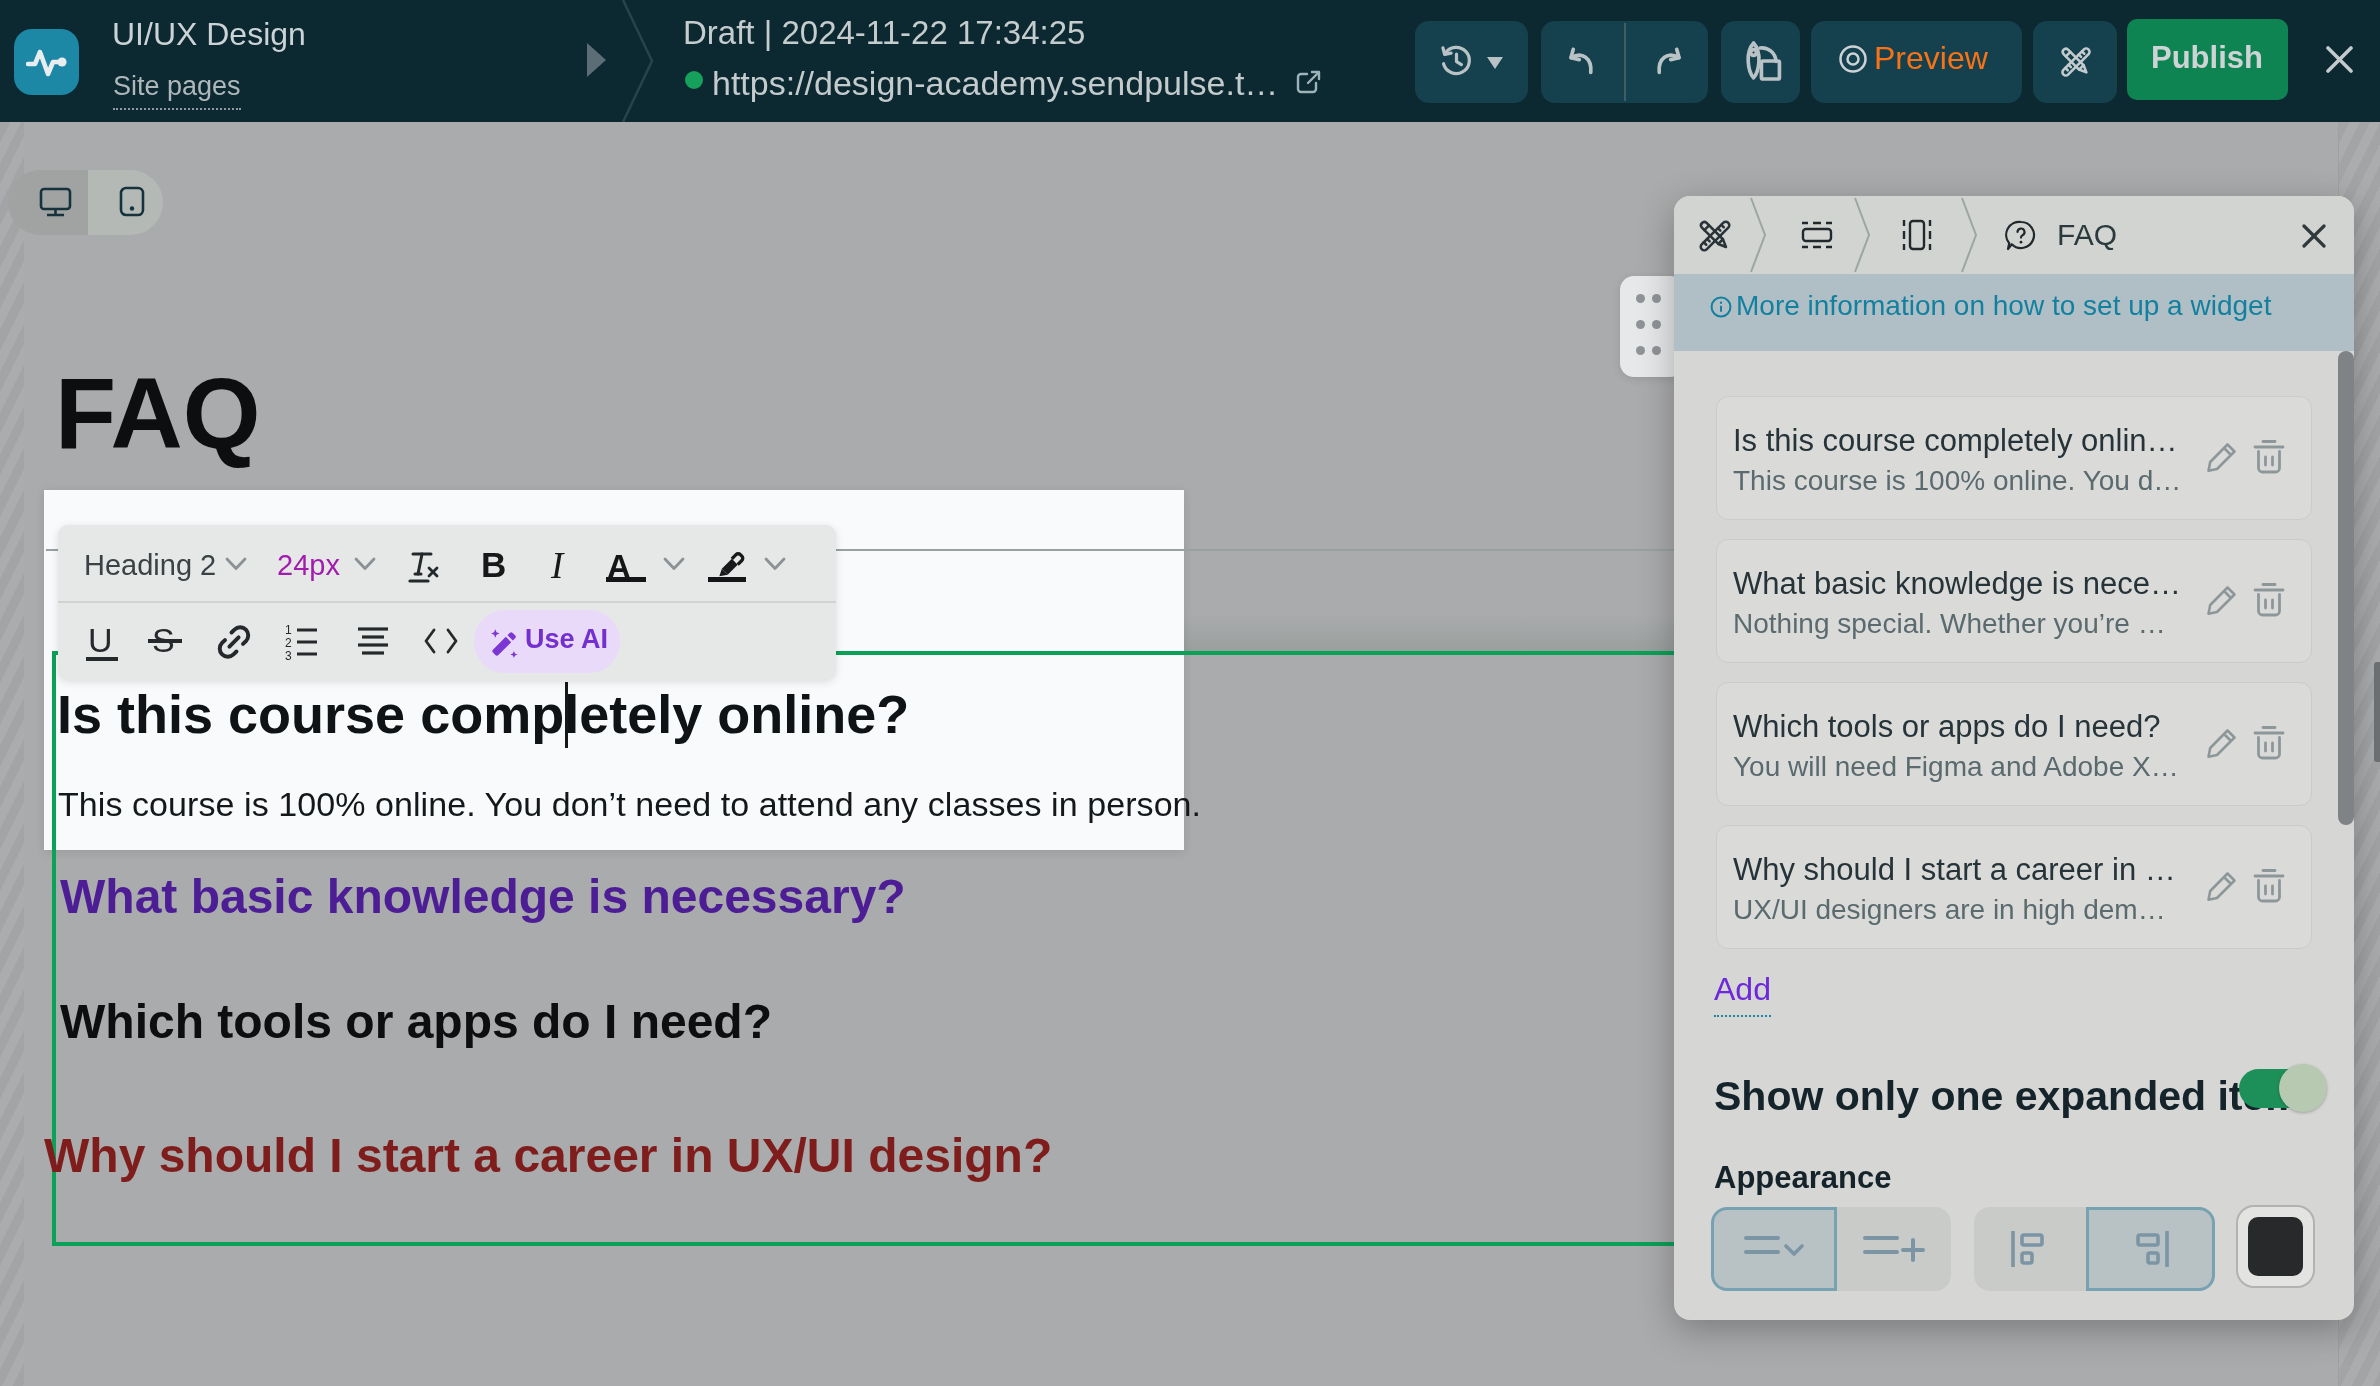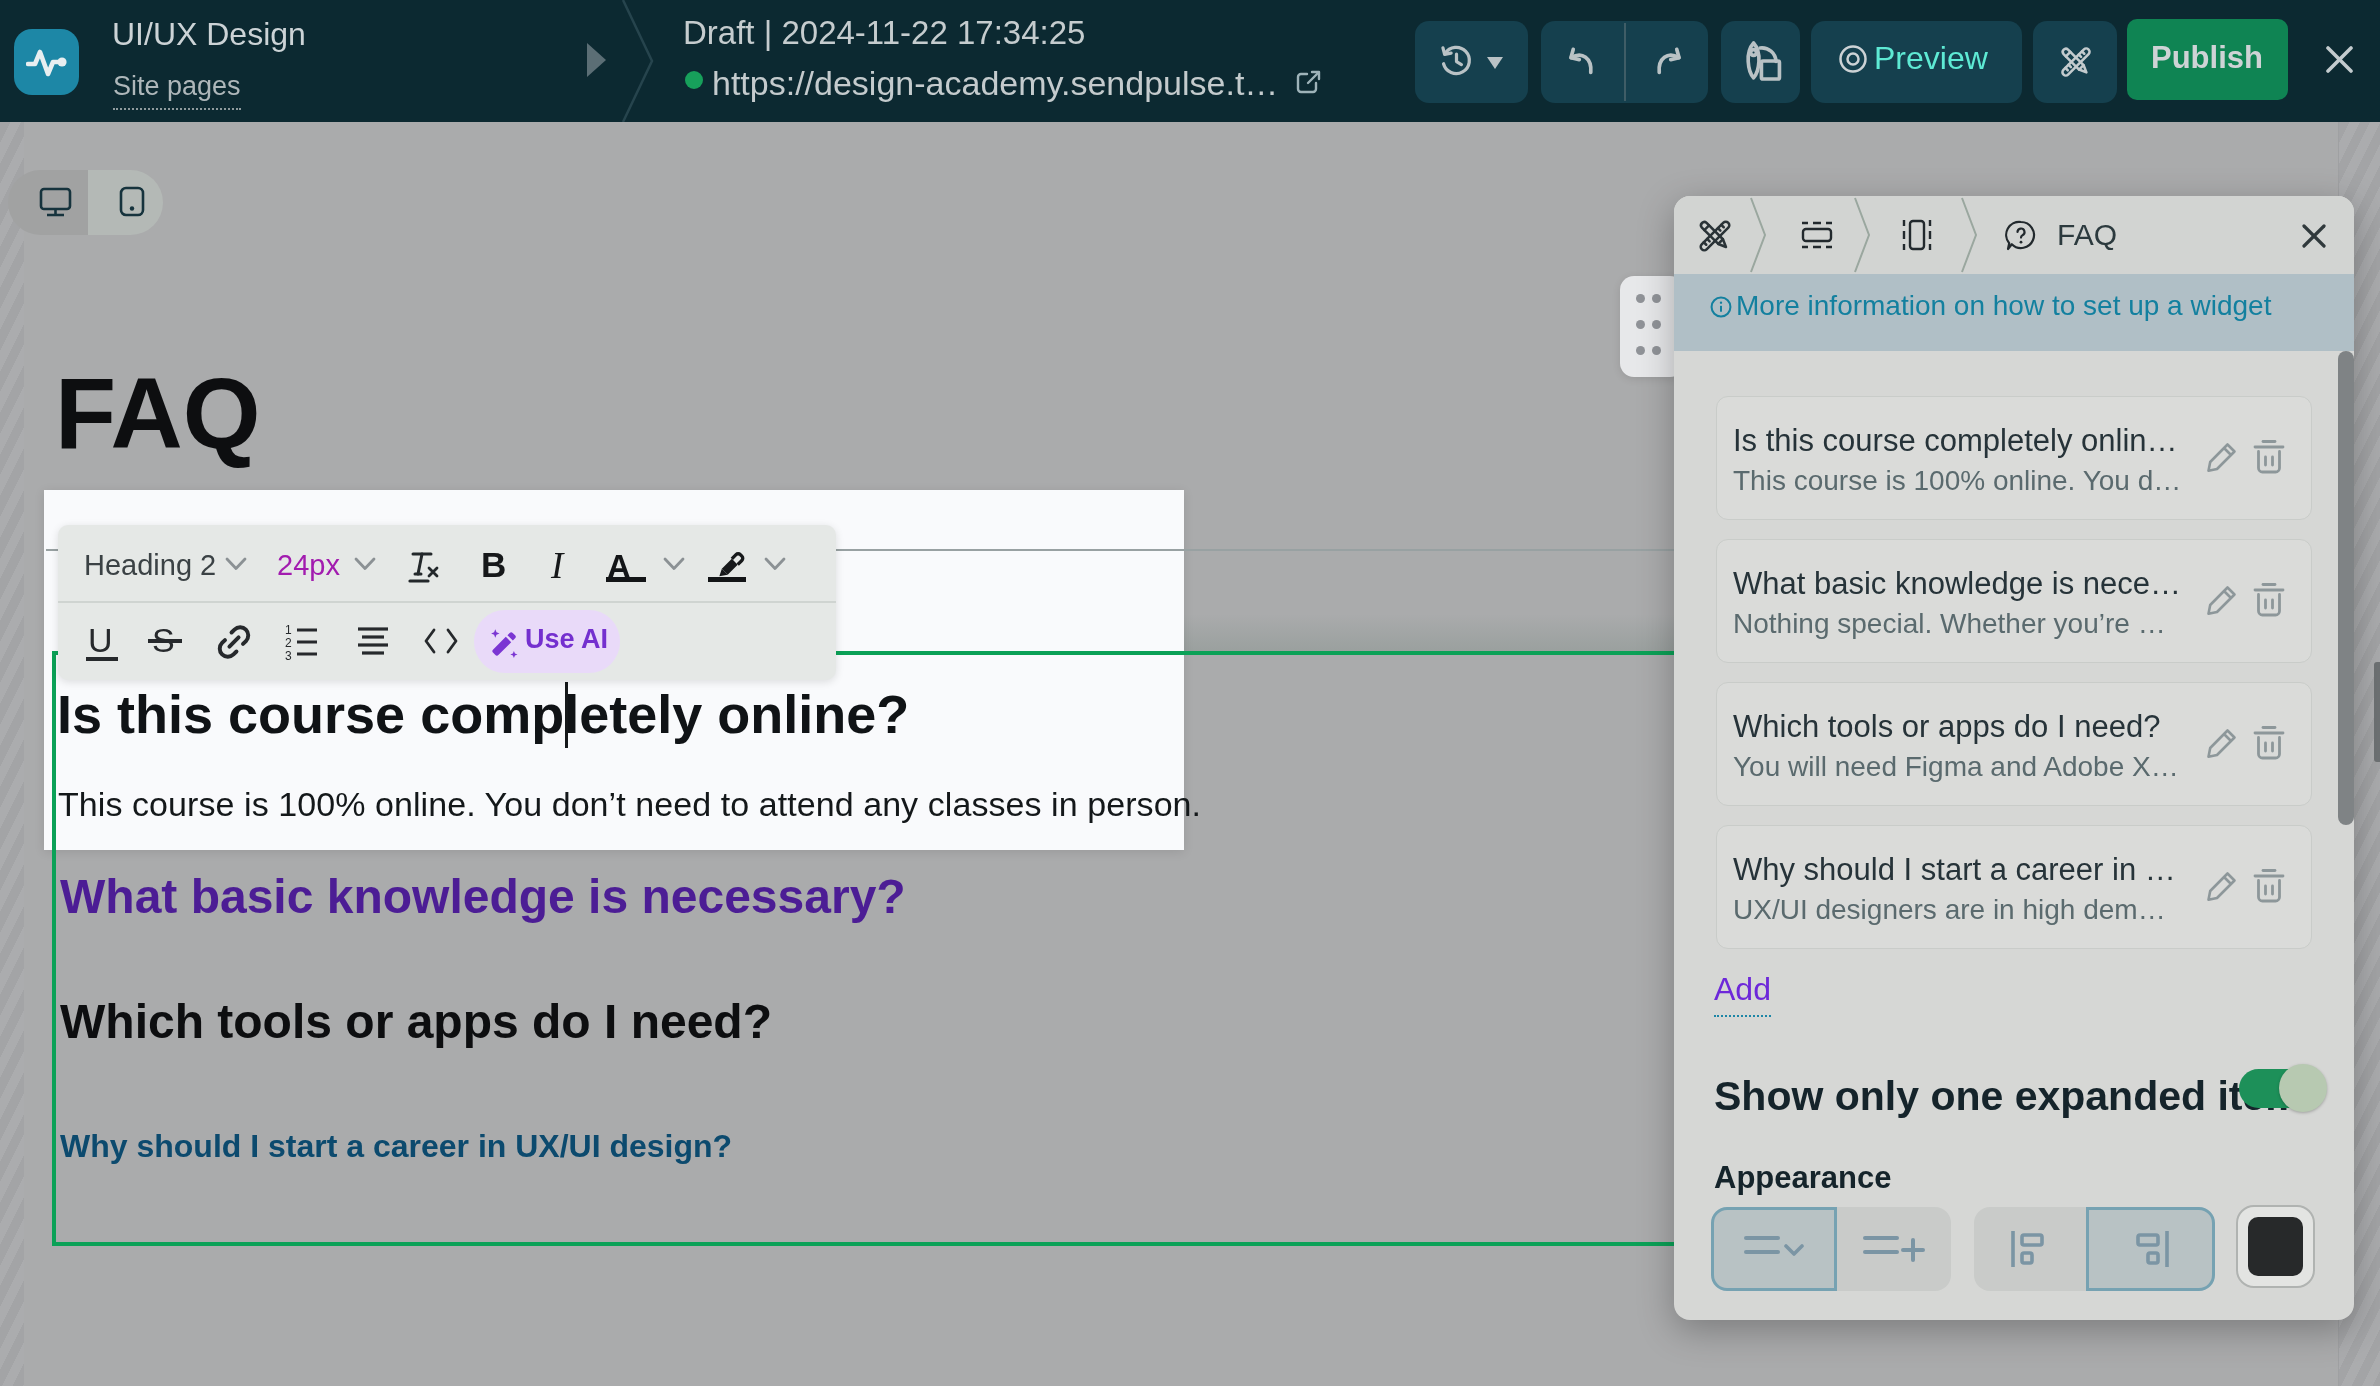--- a/index.html
+++ b/index.html
@@ -57,21 +57,21 @@
   <div class="abs" style="left:46px;top:427px;width:1628px;height:2px;background:#98a1a2;"></div>
 
   <div class="abs" style="left:52px;top:529px;width:2286px;height:595px;border:4px solid #0ba157;"></div>
 
   <div class="abs" style="left:57px;top:561px;font-size:54px;font-weight:700;color:#101316;">Is this course completely online?</div>
   <div class="abs" style="left:565px;top:560px;width:3px;height:66px;background:#15181a;"></div>
   <div class="abs" style="left:58px;top:663px;font-size:34px;font-weight:400;letter-spacing:0.07px;color:#14181a;">This course is 100% online. You don’t need to attend any classes in person.</div>
 
   <div class="abs" style="left:60px;top:747px;font-size:48px;font-weight:700;color:#4c1d95;">What basic knowledge is necessary?</div>
   <div class="abs" style="left:60px;top:872px;font-size:48px;font-weight:700;color:#0d0e10;">Which tools or apps do I need?</div>
-  <div class="abs" style="left:60px;top:1006px;font-size:32px;font-weight:700;color:#0c4a6e;">Why should I start a career in UX/UI design?</div>
+  <div class="abs" style="left:44px;top:1006px;font-size:48px;font-weight:700;color:#7f1d1d;">Why should I start a career in UX/UI design?</div>
 
   <div class="abs" id="toolbar" style="left:58px;top:403px;width:778px;height:155px;border-radius:10px;background:#e5e8e6;box-shadow:0 2px 8px rgba(0,0,0,0.12);">
     <div class="abs" style="left:0;top:76px;width:778px;height:2px;background:#cfd4d1;"></div>
 
     <div class="abs" style="left:26px;top:24px;font-size:29px;color:#3b4245;">Heading 2</div>
     <svg class="abs" style="left:167px;top:32px;" width="22" height="14" viewBox="0 0 22 14" fill="none" stroke="#8b9194" stroke-width="2.8" stroke-linecap="round" stroke-linejoin="round">
         <polyline points="2,2 11,11.5 20,2"></polyline>
       </svg>
     <div class="abs" style="left:219px;top:24px;font-size:29px;color:#a21caf;">24px</div>
     <svg class="abs" style="left:296px;top:32px;" width="22" height="14" viewBox="0 0 22 14" fill="none" stroke="#8b9194" stroke-width="2.8" stroke-linecap="round" stroke-linejoin="round">
@@ -357,21 +357,21 @@
     <path d="M7.6 2.6 C9.9 5.2 10.6 8.8 10.4 12.2 C10.2 15.9 9.2 19 7.6 20.8 C6 19 5 15.9 4.8 12.2 C4.6 8.8 5.3 5.2 7.6 2.6 Z"></path>
     <circle cx="7.6" cy="7.6" r="1.5"></circle>
     <path d="M11 5.2 a7.4 7.4 0 0 1 8.3 7"></path>
     <rect x="11.7" y="12" width="9.4" height="9.4" rx="0.8"></rect>
   </svg>
 
   <svg class="abs" style="left:1838px;top:44px;" width="30" height="30" viewBox="0 0 30 30" fill="none" stroke="#ccd2d5" stroke-width="2.5">
     <circle cx="15" cy="15" r="12.5"></circle>
     <circle cx="15" cy="15" r="5.5"></circle>
   </svg>
-  <div class="abs" style="left:1874px;top:40px;font-size:32px;font-weight:500;color:#5eead4;">Preview</div>
+  <div class="abs" style="left:1874px;top:40px;font-size:32px;font-weight:500;color:#f97316;">Preview</div>
 
   <svg class="abs" style="left:2058px;top:44px;" width="36" height="36" viewBox="0 0 24 24" fill="none" stroke="#c3cbce" stroke-width="1.7" stroke-linejoin="round" stroke-linecap="round">
     <g transform="rotate(45 12 12)">
       <rect x="9.8" y="0.2" width="4.4" height="23.6" rx="2.1"></rect>
       <line x1="9.8" y1="4.2" x2="12" y2="4.2"></line>
       <line x1="9.8" y1="7.2" x2="12" y2="7.2"></line>
       <line x1="9.8" y1="16.8" x2="12" y2="16.8"></line>
       <line x1="9.8" y1="19.8" x2="12" y2="19.8"></line>
     </g>
     <g transform="rotate(-45 12 12)">

